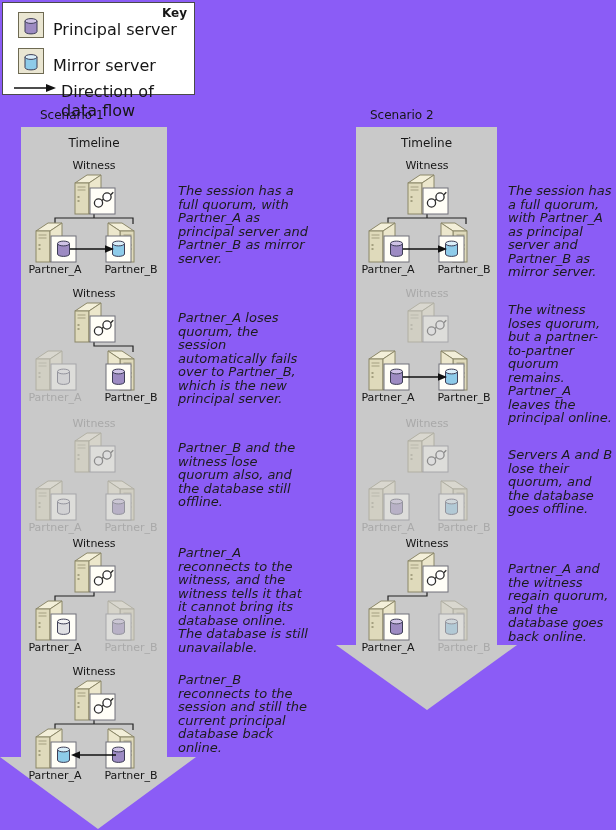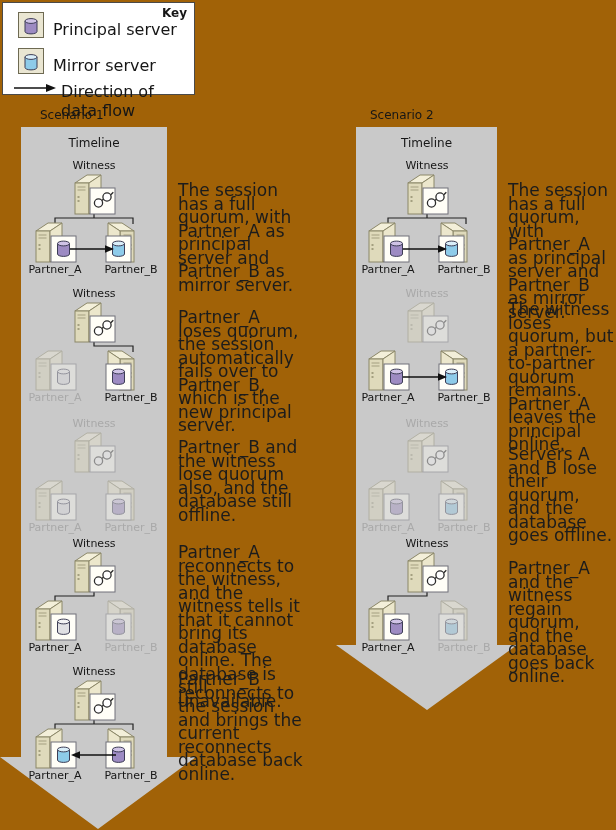--- a/index.html
+++ b/index.html
@@ -1,17 +1,17 @@
 <!DOCTYPE html>
 <html style="--c-principal: #9d8bc2; --c-principal_light: #cfc3e6; --c-mirror: #8ecbe9; --c-mirror_light: #d9eef9; --c-offline: #e0e0e4; --c-offline_light: #f2f2f4; --c-timeline_arrow: #c9c9c9;"><head>
 <meta charset="utf-8">
 <style>
   html,body { margin:0; padding:0; background:#ffffff; }
   .page {
-    position:relative; width:616px; height:830px; background:#a16207;
+    position:relative; width:616px; height:830px; background:#8b5cf6;
     font-family:"DejaVu Sans","Liberation Sans",sans-serif; overflow:hidden;
     color:#161616;
   }
   .bg-svg { position:absolute; left:0; top:0; }
   .tl-arrow { fill:var(--c-timeline_arrow,#c9c9c9); }
 
   .key-box {
     position:absolute; left:2px; top:2px; width:193px; height:93px;
     border:1px solid #4a4a4a; background:#fff; box-sizing:border-box;
   }
@@ -23,21 +23,21 @@
   .timeline-label { position:absolute; font-size:12px; text-align:center; }
 
   .stage { position:absolute; }
   .stage svg text { font-size:11px; fill:#161616; font-family:"DejaVu Sans","Liberation Sans",sans-serif; }
   .stage svg text.dim { fill:#a9a9a9; }
   use.dim { opacity:.38; }
   .conn { stroke:#222; stroke-width:1.2; fill:none; }
   .flow { stroke:#111; stroke-width:1.4; }
   .flowhead { fill:#111; }
 
-  .desc { position:absolute; font-size:17px; line-height:13.5px; color:#1c1c1c; }
+  .desc { position:absolute; font-size:13px; line-height:13.5px; color:#1c1c1c;font-style:italic; }
 
   .cyl-principal { --cb:var(--c-principal,#9d8bc2); --ct:var(--c-principal_light,#cfc3e6); }
   .cyl-mirror    { --cb:var(--c-mirror,#8ecbe9);    --ct:var(--c-mirror_light,#d9eef9); }
   .cyl-offline   { --cb:var(--c-offline,#e0e0e4);   --ct:var(--c-offline_light,#f2f2f4); }
 </style>
 </head>
 <body>
 
 <svg style="position:absolute;width:0;height:0" aria-hidden="true">
   <defs>
@@ -173,21 +173,21 @@
       <use href="#node-db-a" class="cyl-mirror" x="14" y="60"></use>
       <use href="#node-db-b" class="cyl-principal" x="86" y="60"></use>
       <g>
         <line class="flow" x1="97" y1="89" x2="61" y2="89"></line>
           <polygon class="flowhead" points="52,89 61,85.2 61,92.8"></polygon>
       </g>
       <text x="36" y="113" text-anchor="middle">Partner_A</text>
       <text x="112" y="113" text-anchor="middle">Partner_B</text>
     </svg>
   </div>
-  <div class="desc" style="left:178px;top:673px;width:130px">Partner_B reconnects to the session and brings the current reconnects database back online.</div>
+  <div class="desc" style="left:178px;top:673px;width:130px">Partner_B reconnects to the session and still the current principal database back online.</div>
 
   <div class="stage" style="left:352px;top:160px">
     <svg width="150" height="118">
       <text x="75" y="9" text-anchor="middle">Witness</text>
       <path class="conn" d="M75,53 V58 M36,64 V58 H114 V64"></path>
       <use href="#node-witness" x="53" y="12"></use>
       <use href="#node-db-a" class="cyl-principal" x="14" y="60"></use>
       <use href="#node-db-b" class="cyl-mirror" x="86" y="60"></use>
       <g>
         <line class="flow" x1="51" y1="89" x2="86" y2="89"></line>

